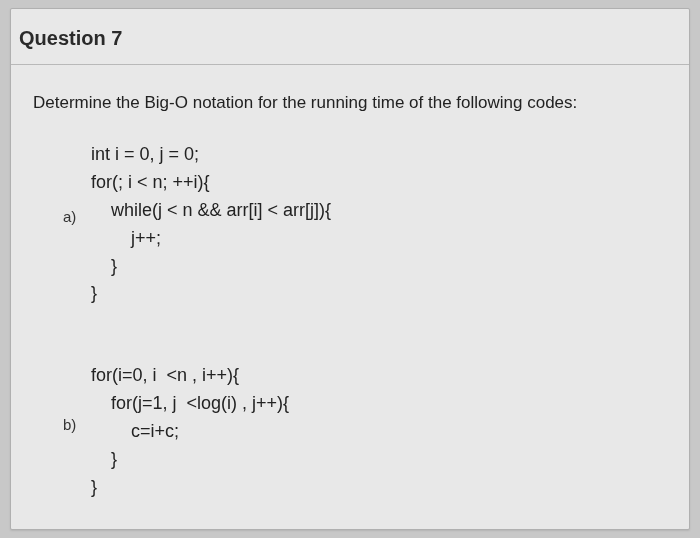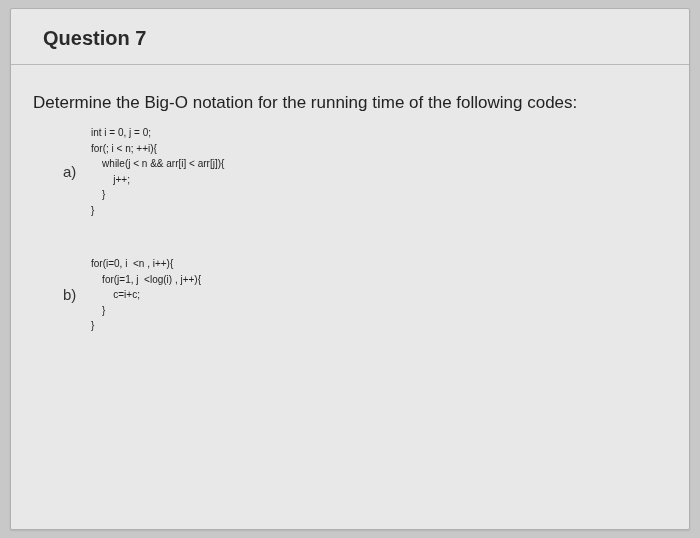--- a/index.html
+++ b/index.html
@@ -17,21 +17,21 @@
     .card {
       background: #e8e8e8;
       border: 1px solid #b0b0b0;
       border-radius: 2px;
       width: 100%;
       height: 100%;
       overflow: hidden;
       box-shadow: 0 1px 2px rgba(0,0,0,0.1);
     }
     .header {
-      padding: 18px 20px 14px 32px;
+      padding: 18px 20px 14px 8px;
       border-bottom: 1px solid #c0c0c0;
       position: relative;
     }
     .header::after {
       content: "";
       position: absolute;
       left: 0;
       right: 0;
       bottom: -1px;
       height: 1px;
@@ -61,24 +61,25 @@
     .part:last-child { margin-bottom: 0; }
     .part-label {
       width: 28px;
       font-size: 15px;
       color: #333;
       flex-shrink: 0;
       align-self: center;
     }
     .code {
       font-family: Helvetica, Arial, sans-serif;
-      font-size: 10px;
+      font-size: 18px;
       color: #222;
       white-space: pre;
       line-height: 1.55;
+      margin-top: 16px;
     }
   </style>
 </head>
 <body>
 
 <div class="card">
   <div class="header">
     <div class="question-title">Question 7</div>
   </div>
   <div class="body">

